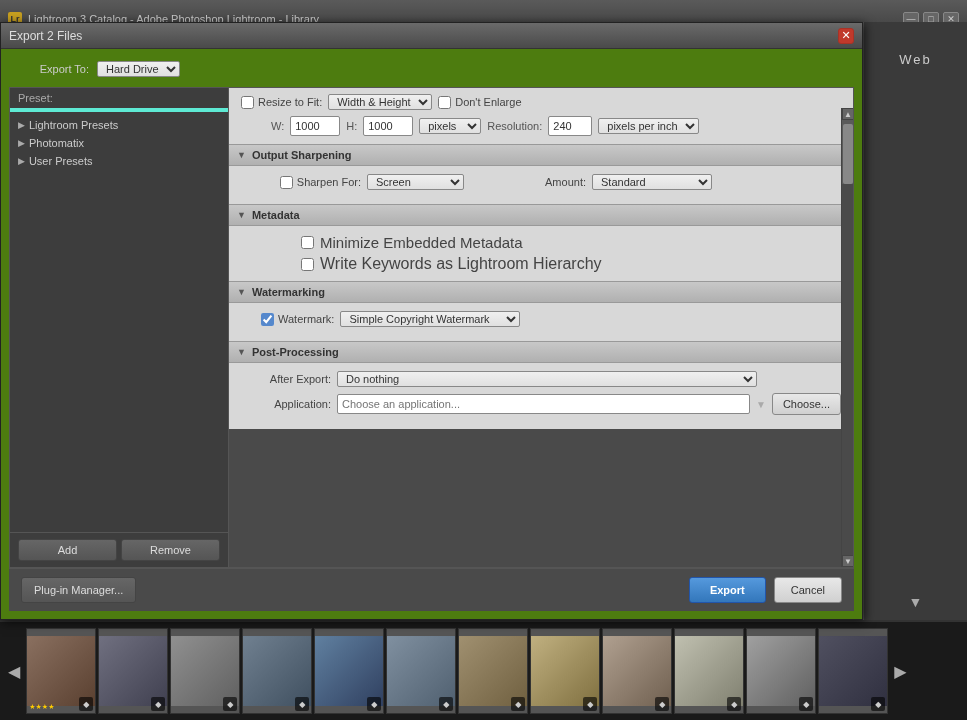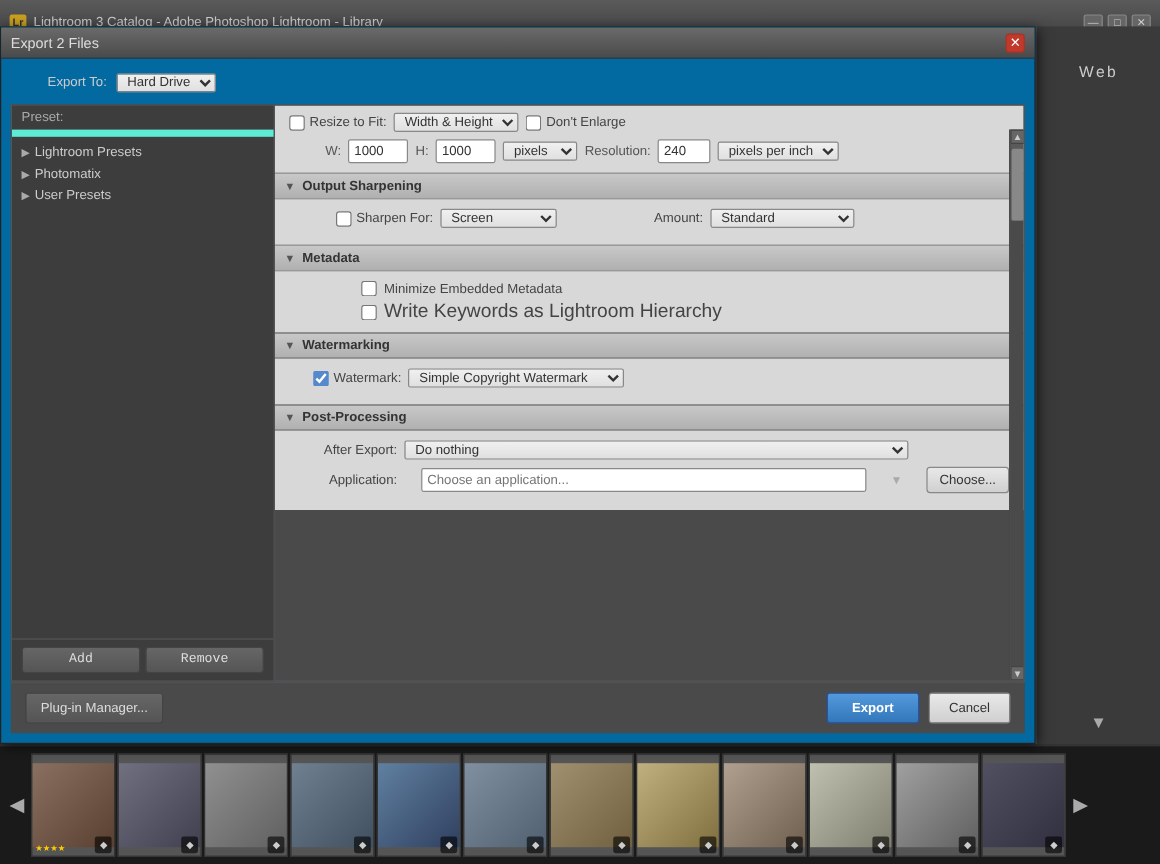--- a/index.html
+++ b/index.html
@@ -45,21 +45,21 @@
       font-size: 9px; color: #ccc; cursor: pointer;
     }
 
     
     .dialog-overlay {
       position: absolute;
       top: 22px;
       left: 0;
       width: 863px;
       height: 598px;
-      background: #0369a1;
+      background: #4d7c0f;
       border: 1px solid #222;
       box-shadow: 2px 2px 10px rgba(0,0,0,0.7);
       display: flex;
       flex-direction: column;
       z-index: 10;
     }
 
     
     .dialog-titlebar {
       background: linear-gradient(to bottom, #6a6a6a, #4a4a4a);
@@ -121,21 +121,21 @@
       background: #3d3d3d;
       border: 1px solid #555;
       display: flex;
       flex-direction: column;
       position: relative;
     }
     .preset-label {
       color: #aaa;
       font-size: 11px;
       padding: 4px 8px;
-      border-bottom: 6px solid #5eead4;
+      border-bottom: 4px solid #5eead4;
     }
     .preset-list {
       flex: 1;
       overflow-y: auto;
       padding: 4px 0;
     }
     .preset-item {
       display: flex;
       align-items: center;
       padding: 3px 8px;
@@ -156,21 +156,20 @@
     }
     .preset-btn {
       flex: 1;
       height: 22px;
       background: linear-gradient(to bottom, #666, #555);
       border: 1px solid #444;
       border-radius: 3px;
       color: #ddd;
       font-size: 11px;
       cursor: pointer;
-      font-family: Liberation Mono, monospace;
     }
 
     
     .settings-panel {
       flex: 1;
       background: #4a4a4a;
       border: 1px solid #555;
       border-left: none;
       display: flex;
       flex-direction: column;
@@ -286,21 +285,21 @@
     .watermark-select {
       width: 180px;
     }
 
     
     .after-export-select {
       width: 420px;
     }
     .application-row {
       display: flex;
-      gap: 20px;
+      gap: 6px;
     }
     .app-input {
       flex: 1;
       height: 20px;
       background: #f0f0f0;
       border: 1px solid #888;
       border-radius: 2px;
       padding: 0 4px;
       font-size: 11px;
       color: #aaa;
@@ -584,21 +583,21 @@
             </div>
           </div>
 
           <div class="section-header">
             <span class="section-arrow">▼</span>
             <span>Metadata</span>
           </div>
           <div class="section-content">
             <div class="meta-row" style="padding-left:60px;">
               <input type="checkbox" id="minimize-cb" style="">
-              <label for="minimize-cb" style="color:#444;font-size:11px;">Minimize Embedded Metadata</label>
+              <label for="minimize-cb" style="color:#444;font-size:15px;">Minimize Embedded Metadata</label>
             </div>
             <div class="meta-row" style="margin-top:4px; padding-left:60px;">
               <input type="checkbox" id="keywords-cb" style="">
               <label for="keywords-cb" style="color:#444;font-size:16px;">Write Keywords as Lightroom Hierarchy</label>
             </div>
           </div>
 
           <div class="section-header">
             <span class="section-arrow">▼</span>
             <span>Watermarking</span>

